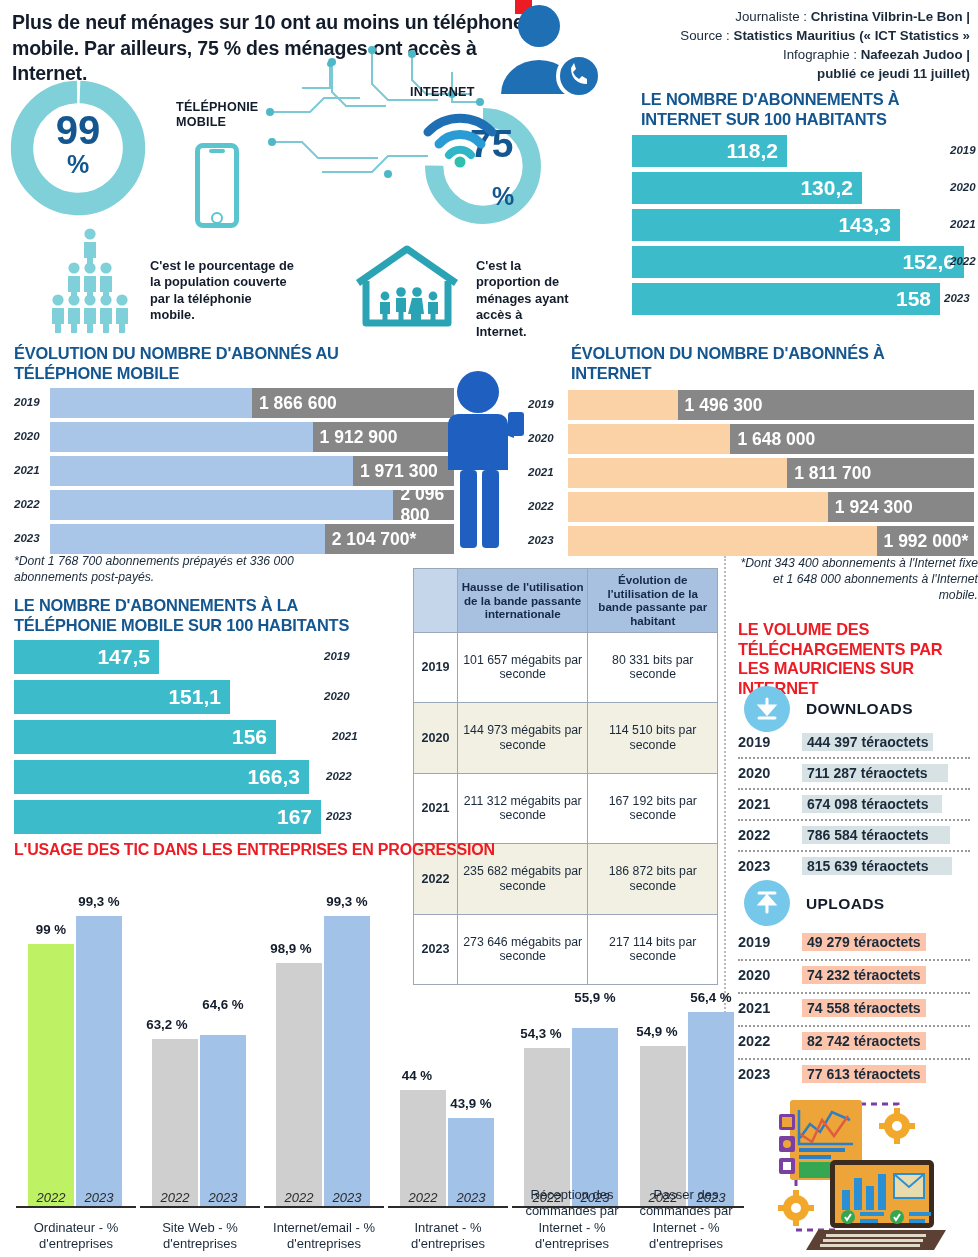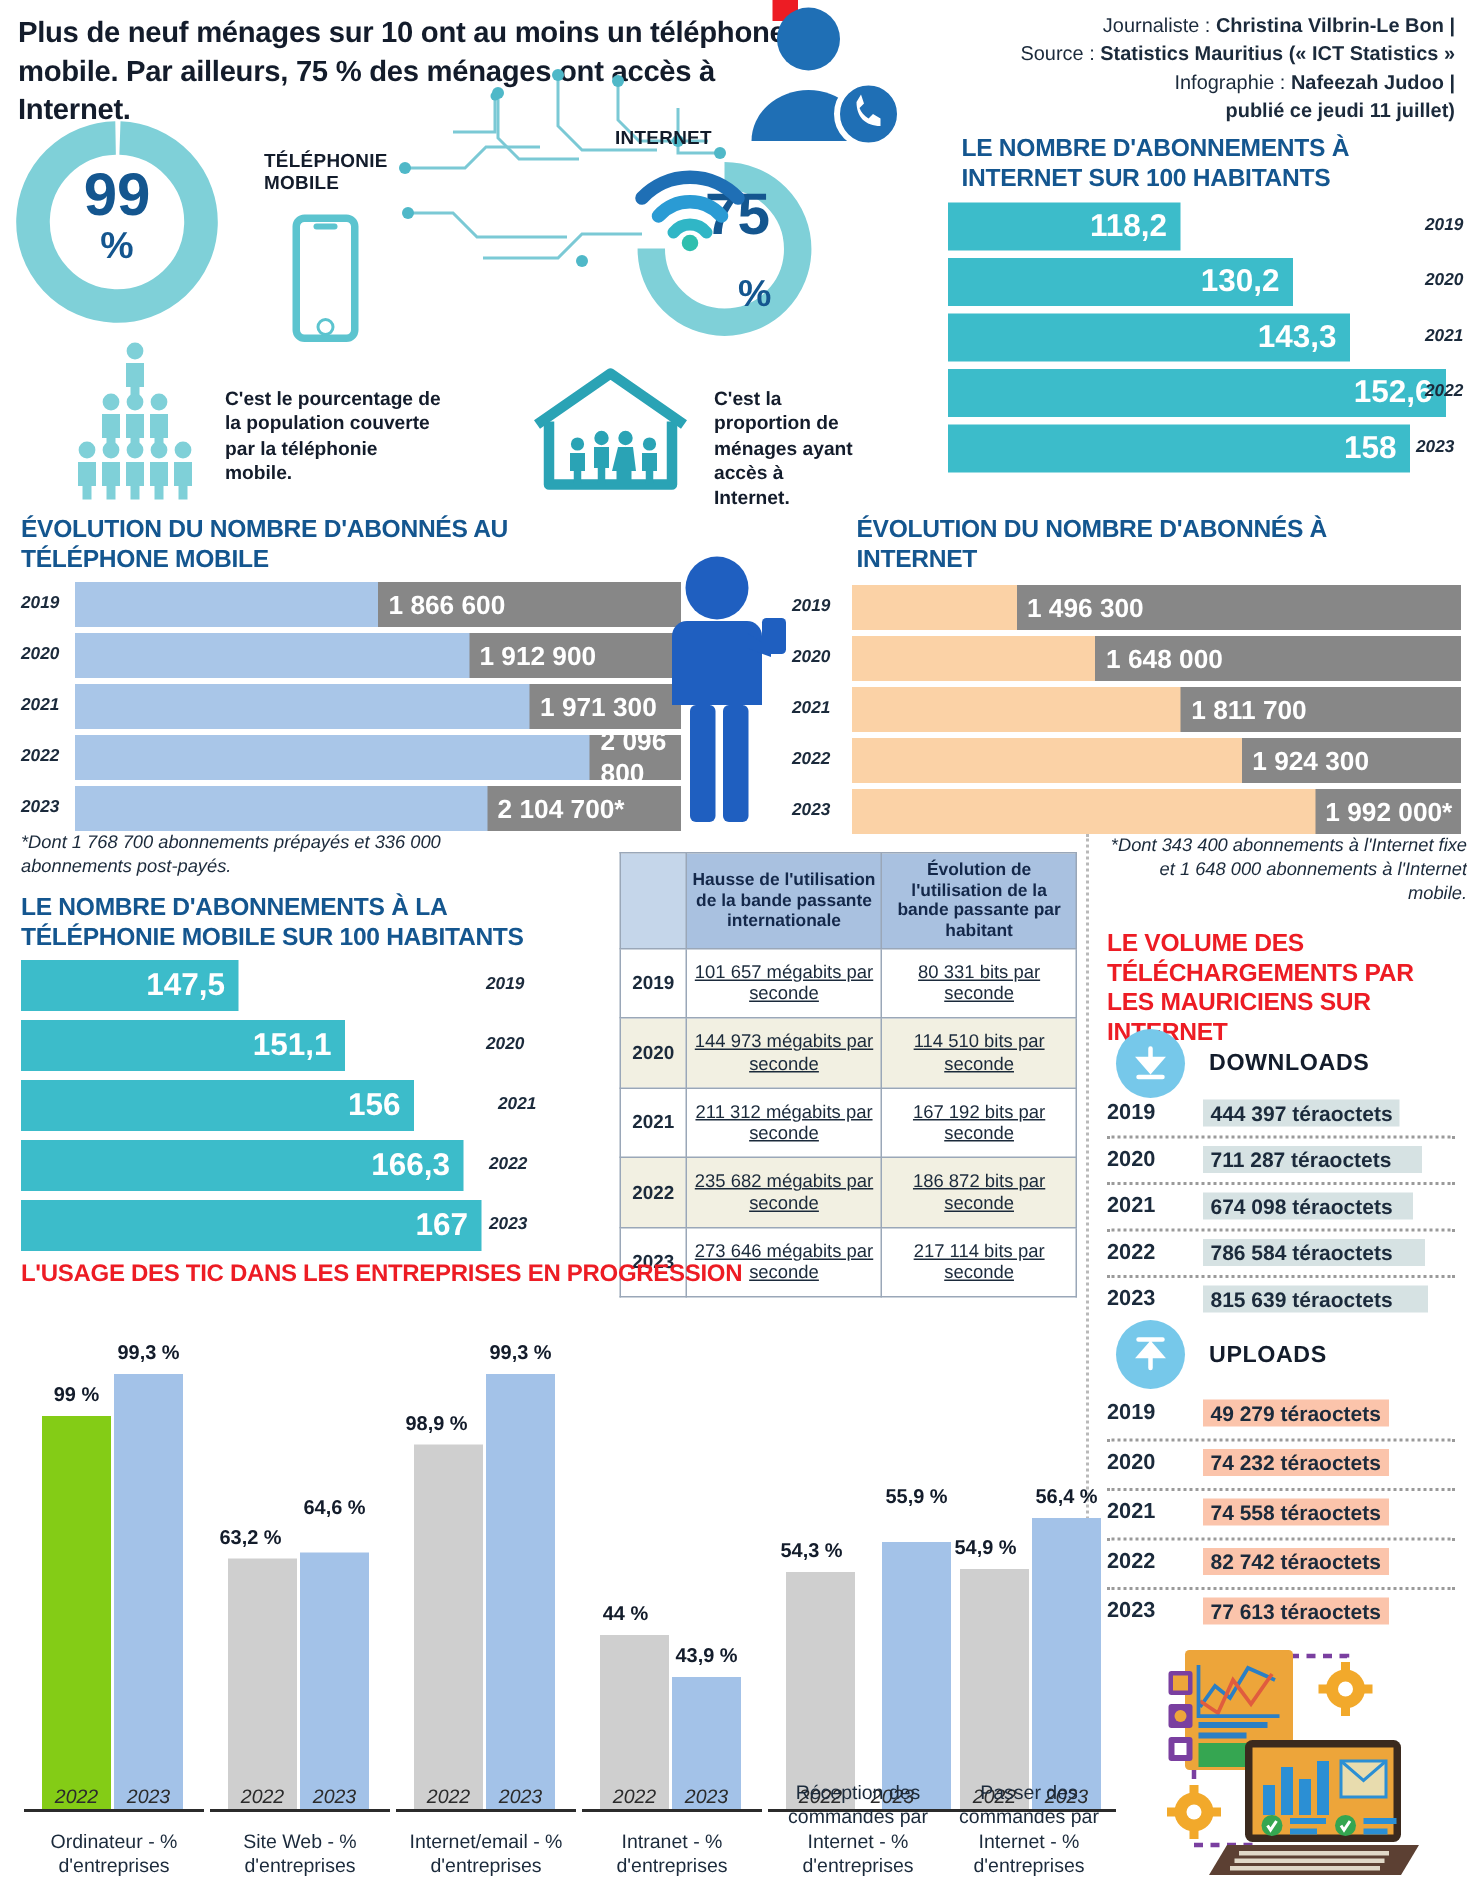--- a/index.html
+++ b/index.html
@@ -70,21 +70,21 @@
 
   
   #bw-table { left:413px; top:568px; width:305px; border-collapse:collapse; }
   #bw-table td, #bw-table th { border:1px solid #9aa7b8; text-align:center; }
   #bw-table thead th {
     background:#a9c1e0; color:#14284a; font-size:11.6px; font-weight:bold;
     line-height:1.18; padding:4px 3px;
   }
   #bw-table thead th.corner { background:#c5d6ea; }
   #bw-table td.yr { font-size:12.6px; font-weight:bold; width:42px; }
-  #bw-table td.v  { font-size:12.3px; line-height:1.2; padding:8px 2px;text-decoration:underline; }
+  #bw-table td.v  { font-size:12.3px; line-height:1.2; padding:20px 2px; }
   #bw-table tr.alt td { background:#f2f0e2; }
 
   
   #dl-divider { left:724px; top:556px; width:0; height:560px; border-left:2px dotted #b9b9b9; }
   .du-circle {
     width:46px; height:46px; border-radius:50%; background:#76c8ea;
     display:flex; align-items:center; justify-content:center;
   }
   .du-head { font-size:15.5px; font-weight:bold; letter-spacing:0.4px; color:#131c2b; }
   .du-row { position:relative; height:26px; }
@@ -517,21 +517,21 @@
     <div class="du-year">2023</div>
     <div class="du-val" style="left:64px; background:#fbc4ab;">77 613 téraoctets</div>
   </div>
 </div>
 
 <div class="abs sec-title red-title" style="left:14px; top:840px; width:560px; font-size:16px;">L'USAGE DES TIC DANS LES ENTREPRISES EN PROGRESSION</div>
 
 <div class="abs" id="tic-area">
 
   <div class="tic-group" style="left:8px; width:124px; height:346px;">
-    <div class="tic-bar" style="left:14px; bottom:44px; height:264px; background:#84cc16;">
+    <div class="tic-bar" style="left:14px; bottom:44px; height:264px; background:#bef264;">
       <div class="lab" style="top:-22px;">99 %</div>
     </div>
     <div class="tic-bar" style="left:62px; bottom:44px; height:292px; background:#a3c2e8;">
       <div class="lab" style="top:-22px;">99,3 %</div>
     </div>
     <div class="tic-yr" style="left:14px;">2022</div>
     <div class="tic-yr" style="left:62px;">2023</div>
     <div class="tic-axis" style="left:2px; width:120px;"></div>
     <div class="tic-cat" style="left:0;">Ordinateur - % d'entreprises</div>
   </div>
@@ -572,21 +572,21 @@
     <div class="tic-yr" style="left:14px;">2022</div>
     <div class="tic-yr" style="left:62px;">2023</div>
     <div class="tic-axis" style="left:2px; width:120px;"></div>
     <div class="tic-cat" style="left:0;">Intranet - % d'entreprises</div>
   </div>
 
   <div class="tic-group" style="left:504px; width:124px; height:346px;">
     <div class="tic-bar" style="left:14px; bottom:44px; height:160px; background:#cfcfcf;">
       <div class="lab" style="top:-22px; left:-38px;">54,3 %</div>
     </div>
-    <div class="tic-bar" style="left:62px; bottom:44px; height:180px; background:#a3c2e8;margin-left:16px;">
+    <div class="tic-bar" style="left:62px; bottom:44px; height:180px; background:#a3c2e8;">
       <div class="lab" style="top:-38px;">55,9 %</div>
     </div>
     <div class="tic-yr" style="left:14px;">2022</div>
     <div class="tic-yr" style="left:62px;">2023</div>
     <div class="tic-axis" style="left:2px; width:120px;"></div>
     <div class="tic-cat" style="left:0; width:124px;">Réception des commandes par Internet - % d'entreprises</div>
   </div>
 
   <div class="tic-group" style="left:620px; width:124px; height:346px;">
     <div class="tic-bar" style="left:14px; bottom:44px; height:162px; background:#cfcfcf;">

